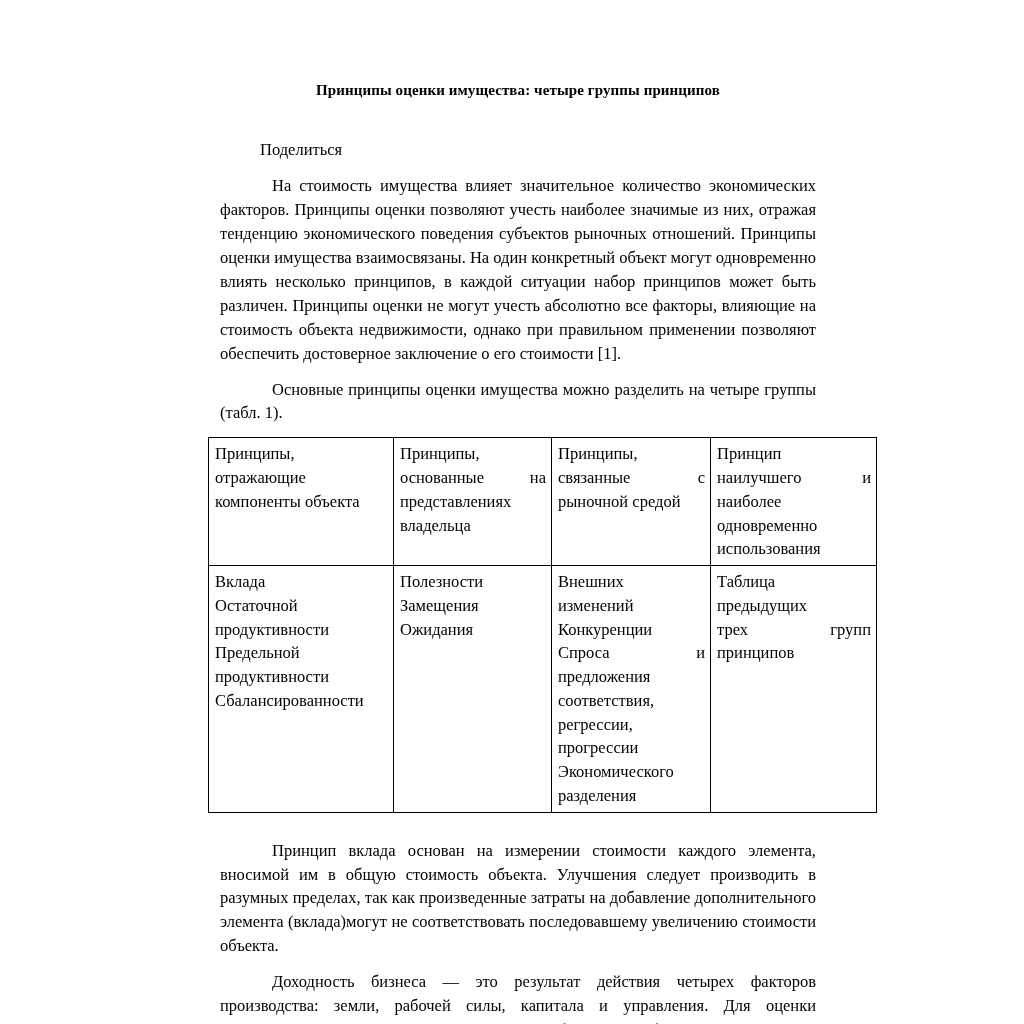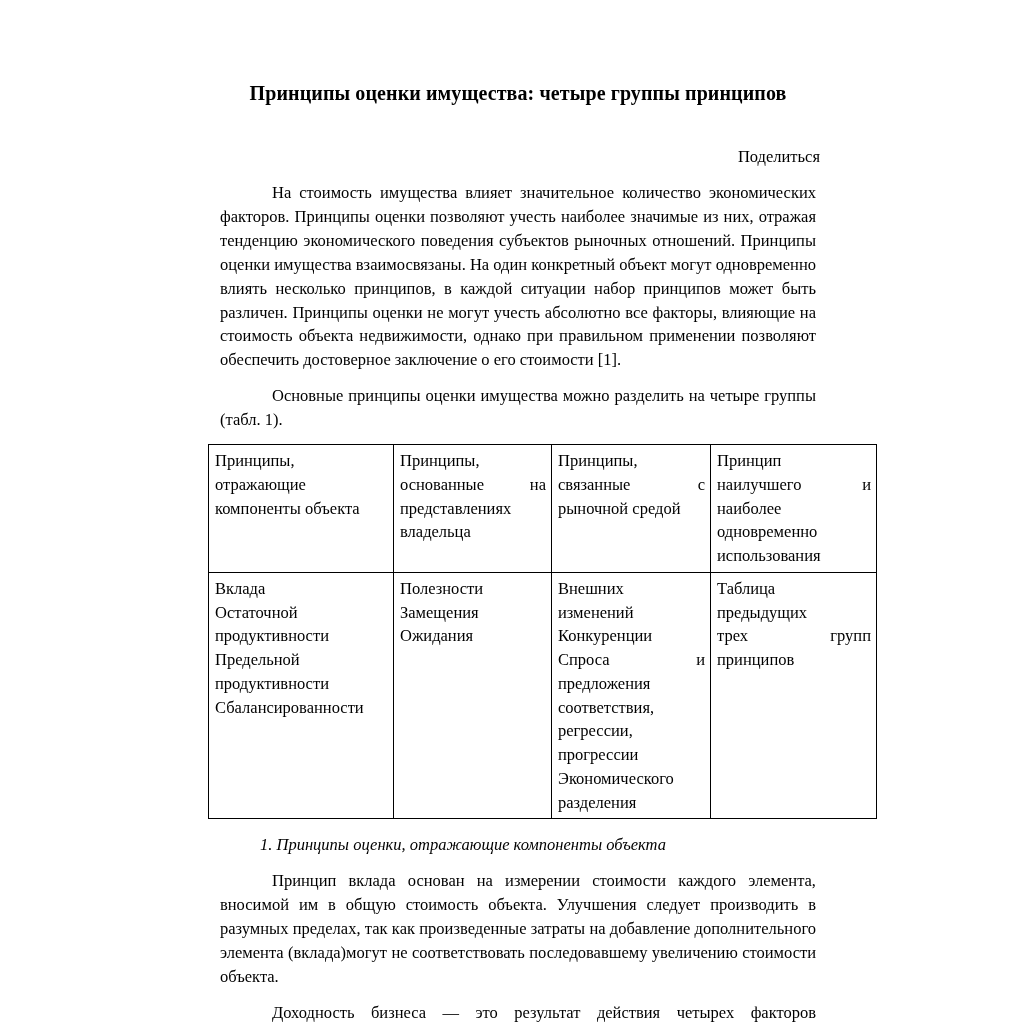--- a/index.html
+++ b/index.html
@@ -21,44 +21,44 @@
     background: #ffffff;
     box-sizing: border-box;
   }
   .content {
     position: absolute;
     left: 208px;
     top: 80px;
     width: 620px;
   }
   .doc-title {
-    font-size: 20px;
+    font-size: 15px;
     font-weight: bold;
     text-align: center;
     line-height: 1.35;
     margin: 0 0 38px 0;
     letter-spacing: 0.1px;
   }
   .para {
     font-size: 16.5px;
     line-height: 1.45;
     text-align: justify;
     text-justify: inter-word;
     margin: 12px;
     hyphens: none;
   }
   .para.indent {
     text-indent: 52px;
   }
   .plain-line {
     font-size: 16.5px;
     line-height: 1.45;
-    margin: 8px;
+    margin: 0;
     text-indent: 52px;
-    text-align: right;
+    text-align: left;
   }
   .subheading {
     font-size: 16.5px;
     font-style: italic;
     line-height: 1.45;
     margin: 0;
     text-indent: 52px;
     text-align: left;
   }
   .caption {
@@ -173,20 +173,19 @@
             <span class="cellline">предыдущих</span>
             <span class="cellline just">трех групп</span>
             <span class="cellline">принципов</span>
           </td>
         </tr>
       </tbody>
     </table>
 
     <div class="tail-space"></div>
 
-    <p class="subheading">1. Принципы оценки, отражающие компоненты объекта</p>
 
     <p class="para indent">Принцип вклада основан на измерении стоимости каждого элемента, вносимой им в общую стоимость объекта. Улучшения следует производить в разумных пределах, так как произведенные затраты на добавление дополнительного элемента (вклада)могут не соответствовать последовавшему увеличению стоимости объекта.</p>
 
     <p class="para indent">Доходность бизнеса — это результат действия четырех факторов производства: земли, рабочей силы, капитала и управления. Для оценки предприятия нужно знать вклад каждого фактора в формирование дохода предприятия. Включение любого дополнительного актива в систему предприятия экономически целесообразно, если получаемый прирост стоимости предприятия больше затрат на приобретение этого актива. При</p>
 
   </div>
 </div>
 
 </body></html>

